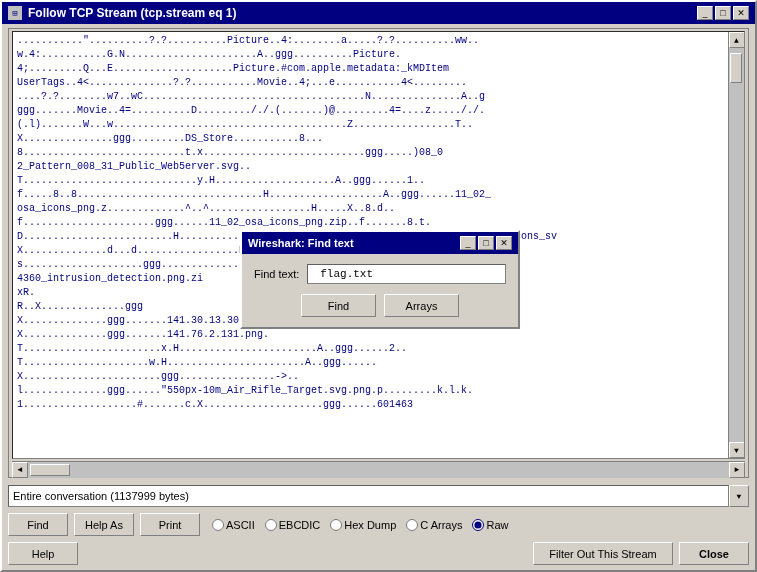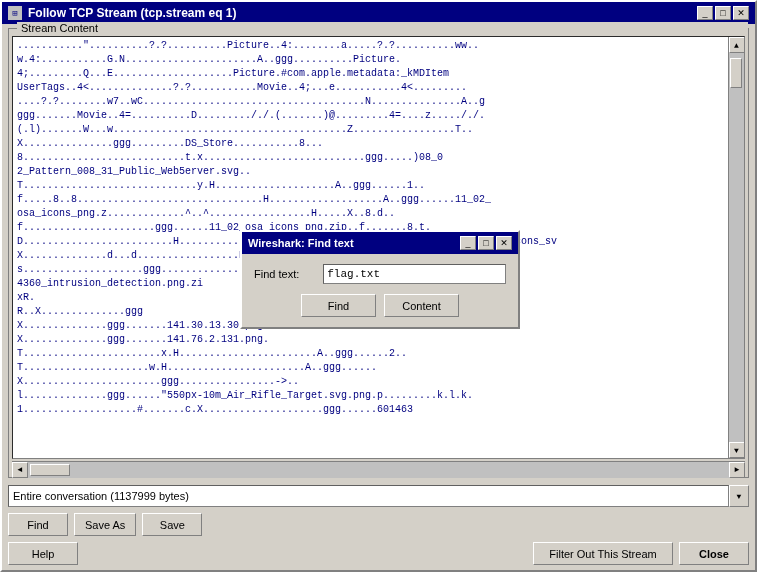--- a/index.html
+++ b/index.html
@@ -330,38 +330,38 @@
       text-align: center;
       cursor: pointer;
       color: black;
     }
     .dialog-body {
       padding: 10px 12px;
     }
     .dialog-field {
       display: flex;
       align-items: center;
-      gap: 24px;
+      gap: 8px;
       margin-bottom: 10px;
     }
     .dialog-field-label {
       font-family: Arial, sans-serif;
       font-size: 11px;
       white-space: nowrap;
     }
     .dialog-input {
       flex: 1;
       height: 20px;
       border: 1px solid #808080;
       border-top-color: #606060;
       border-left-color: #606060;
       background: white;
       font-family: 'Courier New', Courier, monospace;
       font-size: 11px;
-      padding: 0 3px;
+      padding: 0 12px;
     }
     .dialog-buttons {
       display: flex;
       justify-content: center;
       gap: 8px;
     }
     .dialog-action-btn {
       width: 75px;
       height: 23px;
       background: #d4d0c8;
@@ -384,21 +384,20 @@
       <span class="title-text">Follow TCP Stream (tcp.stream eq 1)</span>
     </div>
     <div class="title-controls">
       <button class="title-btn">_</button>
       <button class="title-btn">□</button>
       <button class="title-btn">✕</button>
     </div>
   </div>
 
   <div style="margin: 4px 6px; flex: 1; min-height: 0; border: 1px solid #808080; display: flex; flex-direction: column; position: relative;">
-    <span class="stream-group-label">Stream Content</span>
     <div class="stream-content" style="flex: 1; margin: 2px 3px; border: 1px inset #808080; background: white; overflow: hidden; position: relative;">
       <div style="overflow: hidden; width: calc(100% - 16px); height: 100%;">
         <div class="stream-text" id="stream-lines"><div>..........."..........?.?..........Picture..4:........a.....?.?..........ww..</div><div>w.4:...........G.N......................A..ggg..........Picture.</div><div>4;.........Q...E....................Picture.#com.apple.metadata:_kMDItem</div><div>UserTags..4&lt;..............?.?...........Movie..4;...e...........4&lt;.........</div><div>....?.?........w7..wC.....................................N...............A..g</div><div>ggg.......Movie..4=..........D........././.(.......)@.........4=....z....././.</div><div>(.l).......W...w.......................................Z.................T..</div><div>X...............ggg.........DS_Store...........8...</div><div>8...........................t.x...........................ggg.....)08_0</div><div>2_Pattern_008_31_Public_Web5erver.svg..</div><div>T.............................y.H....................A..ggg......1..</div><div>f.....8..8...............................H...................A..ggg......11_02_</div><div>osa_icons_png.z.............^..^.................H.....X..8.d..</div><div>f......................ggg......11_02_osa_icons_png.zip..f.......8.t.</div><div>D.........................H.................................A..ggg......11_02_osa_icons_sv</div><div>X..............d...d.................H.............................w.s.w.</div><div>s....................ggg......................................ggg......"135722</div><div>4360_intrusion_detection.png.zi</div><div>xR.</div><div>R..X..............ggg</div><div>X..............ggg.......141.30.13.30.png.</div><div>X..............ggg.......141.76.2.131.png.</div><div>T.......................x.H.......................A..ggg......2..</div><div>T.....................w.H.......................A..ggg......</div><div>X.......................ggg................-&gt;..</div><div>l..............ggg......"550px-10m_Air_Rifle_Target.svg.png.p.........k.l.k.</div><div>1...................#.......c.X....................ggg......601463</div></div>
       </div>
 
       <div class="scrollbar-v">
         <div class="scrollbar-btn">▲</div>
         <div class="scrollbar-track">
           <div class="scrollbar-thumb"></div>
         </div>
@@ -417,22 +416,44 @@
 
   <div class="dropdown-row">
     <div class="dropdown-wrapper">
       <select class="dropdown-select" style="width: calc(100% - 20px);"><option>Entire conversation (1137999 bytes)</option></select>
       <div class="dropdown-arrow">▼</div>
     </div>
   </div>
 
   <div class="btn-row">
     <button class="win-btn">Find</button>
-    <button class="win-btn">Save As</button>
-    <button class="win-btn">Save</button>
+    <button class="win-btn">Help As</button>
+    <button class="win-btn">Print</button>
+    <div style="flex: 1; display: flex; align-items: center; gap: 10px; margin-left: 6px;">
+      <label class="radio-label">
+        <input type="radio" class="radio-input" name="display" style="">
+        <span>ASCII</span>
+      </label>
+      <label class="radio-label">
+        <input type="radio" class="radio-input" name="display" style="">
+        <span>EBCDIC</span>
+      </label>
+      <label class="radio-label">
+        <input type="radio" class="radio-input" name="display" style="">
+        <span>Hex Dump</span>
+      </label>
+      <label class="radio-label">
+        <input type="radio" class="radio-input" name="display" style="">
+        <span>C Arrays</span>
+      </label>
+      <label class="radio-label">
+        <input type="radio" class="radio-input" name="display" checked="" style="">
+        <span>Raw</span>
+      </label>
+    </div>
   </div>
 
   <div class="bottom-row">
     <div class="bottom-left">
       <button class="win-btn" style="min-width: 70px;">Help</button>
     </div>
     <div class="bottom-right">
       <button class="win-btn" style="min-width: 140px;">Filter Out This Stream</button>
       <button class="win-btn" style="min-width: 70px; font-weight: bold;">Close</button>
     </div>
@@ -449,17 +470,17 @@
         <button class="dialog-btn-sm">✕</button>
       </div>
     </div>
     <div class="dialog-body">
       <div class="dialog-field">
         <label class="dialog-field-label">Find text:</label>
         <input type="text" class="dialog-input" value="flag.txt" style="">
       </div>
       <div class="dialog-buttons">
         <button class="dialog-action-btn">Find</button>
-        <button class="dialog-action-btn">Content</button>
+        <button class="dialog-action-btn">Arrays</button>
       </div>
     </div>
   </div>
 </div>
 
 </body></html>

